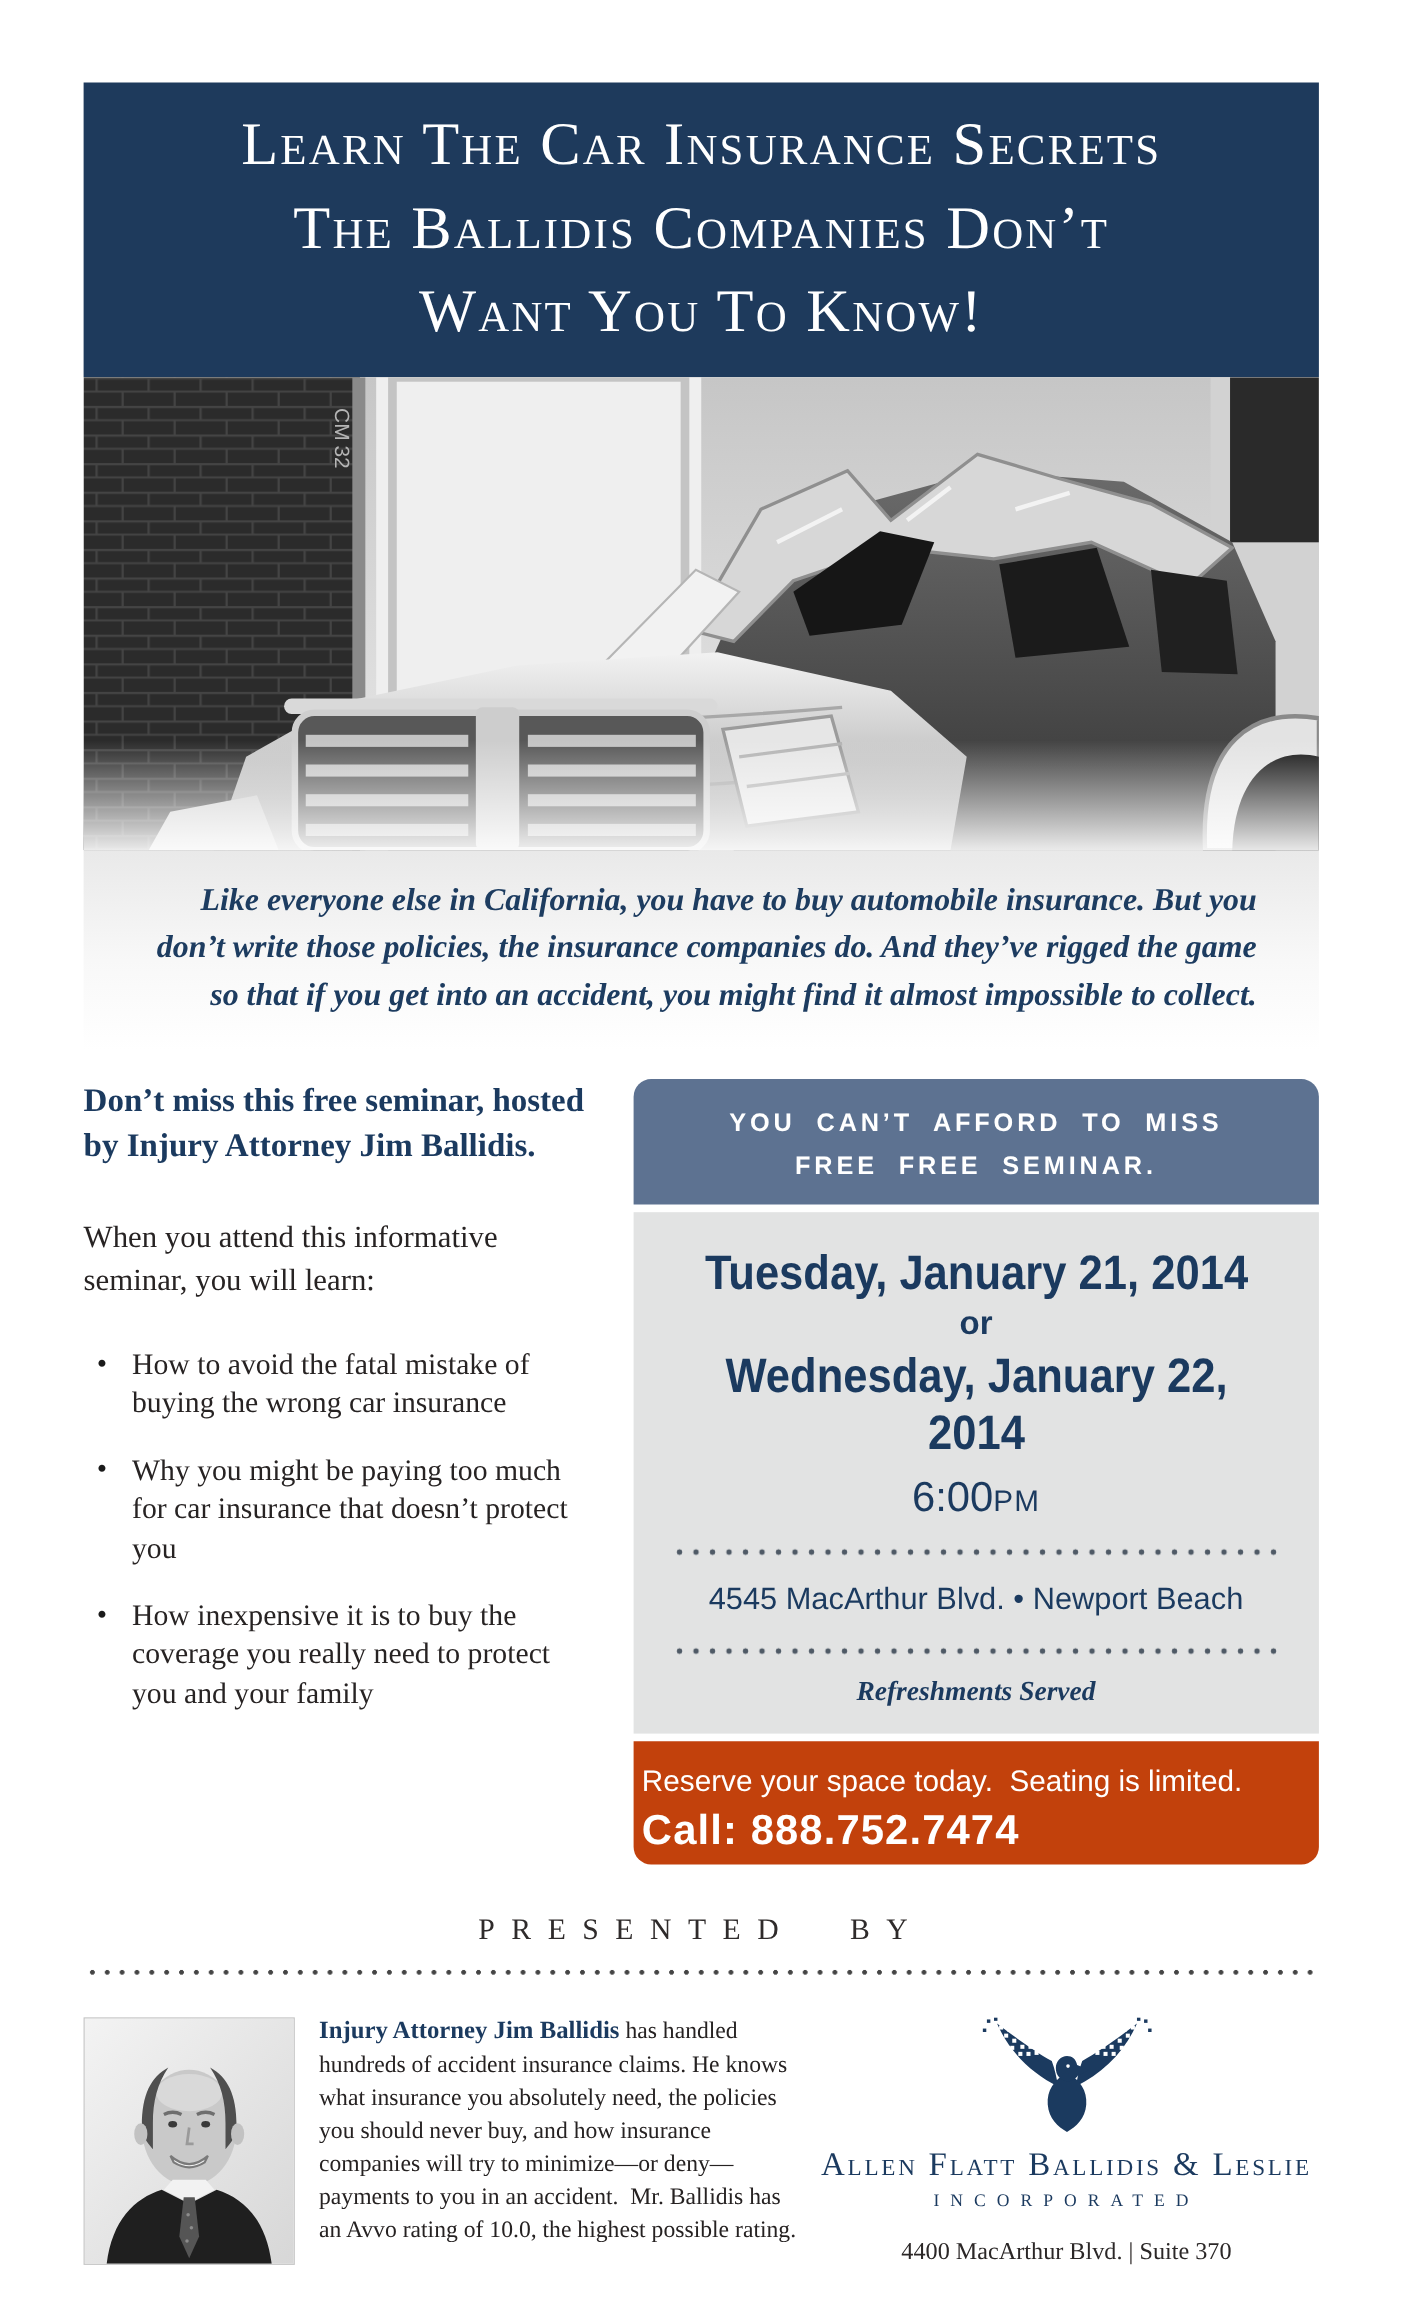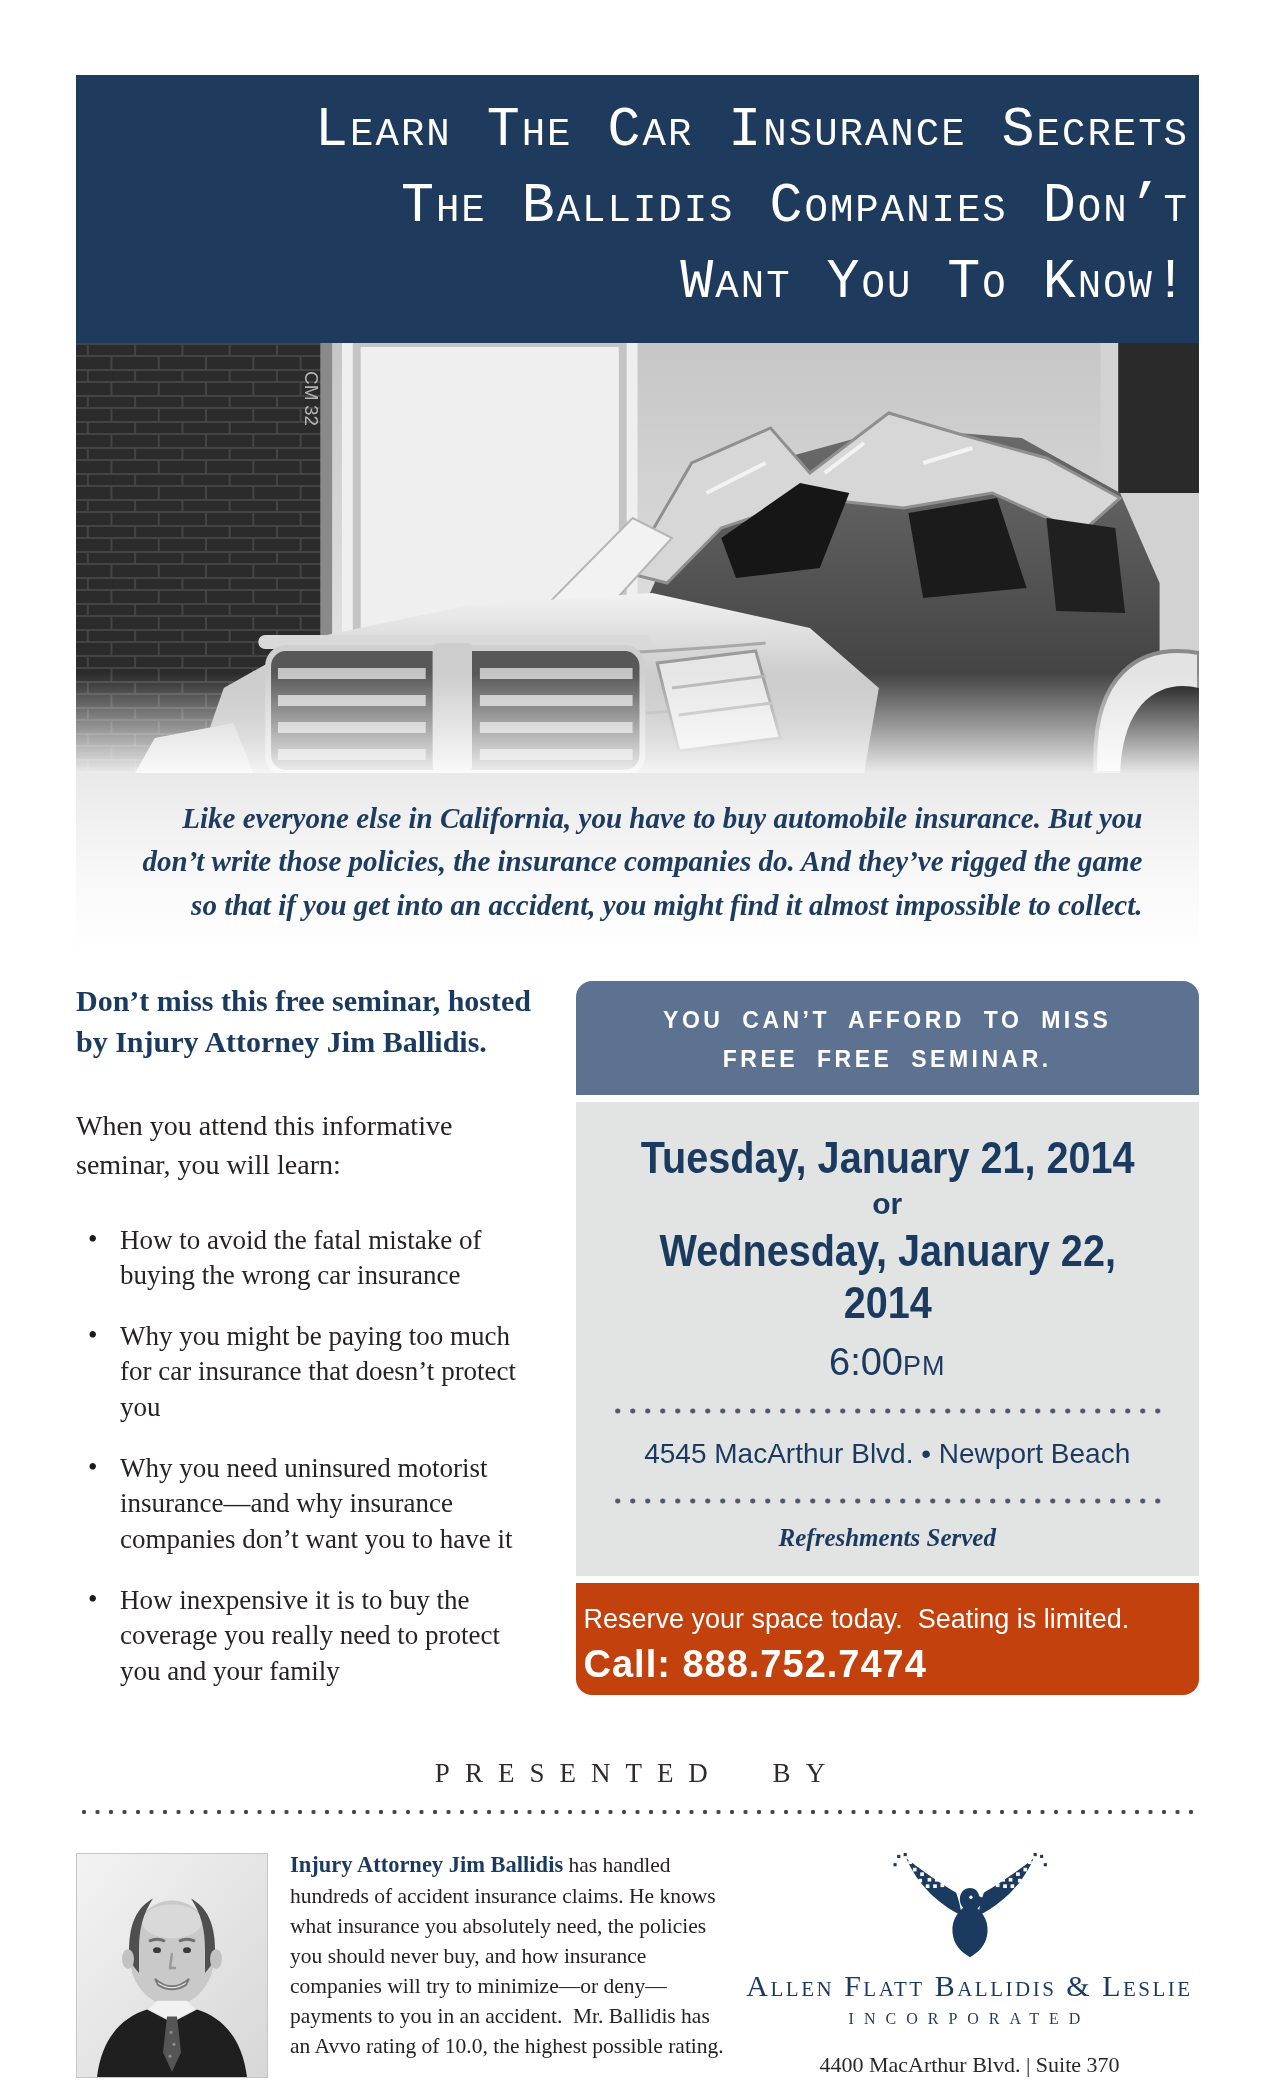--- a/index.html
+++ b/index.html
@@ -4,22 +4,22 @@
 <style>
   html,body { margin:0; padding:0; background:#ffffff; }
   .page {
     position:relative; width:1275px; height:2100px; overflow:hidden;
     background:#ffffff; font-family:"Liberation Serif", serif;
   }
 
   
   .hero { margin:75px 76px 0; background:#1e3a5c; padding:18px 10px 22px; }
   .hero-line {
-    display:block; text-align:right; color:#ffffff;
-    font-family:Liberation Mono, monospace; font-variant:small-caps;
+    display:block; text-align:center; color:#ffffff;
+    font-family:Liberation Serif, serif; font-variant:small-caps;
     font-weight:400; font-size:55px; line-height:1.38; letter-spacing:2px;
   }
 
   
   .photo { margin:0 76px; height:430px; background:#dcdcdc; }
   .photo svg { display:block; width:100%; height:100%; }
 
   
   .caption {
     margin:0 76px; padding:24px 20px 28px;
@@ -198,21 +198,20 @@
     <p>Like everyone else in California, you have to buy automobile insurance. But you don’t write those policies, the insurance companies do. And they’ve rigged the game so that if you get into an accident, you might find it almost impossible to collect.</p>
   </div>
 
   <div class="columns">
     <div class="left-col">
       <p class="left-heading">Don’t miss this free seminar, hosted by Injury Attorney Jim Ballidis.</p>
       <p class="left-intro">When you attend this informative seminar, you will learn:</p>
       <ul class="benefits">
         <li>How to avoid the fatal mistake of buying the wrong car insurance</li>
         <li>Why you might be paying too much for car insurance that doesn’t protect you</li>
-        <li>Why you need uninsured motorist insurance—and why insurance companies don’t want you to have it</li>
         <li>How inexpensive it is to buy the coverage you really need to protect you and your family</li>
       </ul>
     </div>
 
     <div class="seminar-box">
       <div class="box-header">
         <span>YOU CAN’T AFFORD TO MISS</span>
         <span>FREE FREE SEMINAR.</span>
       </div>
       <div class="box-body">

